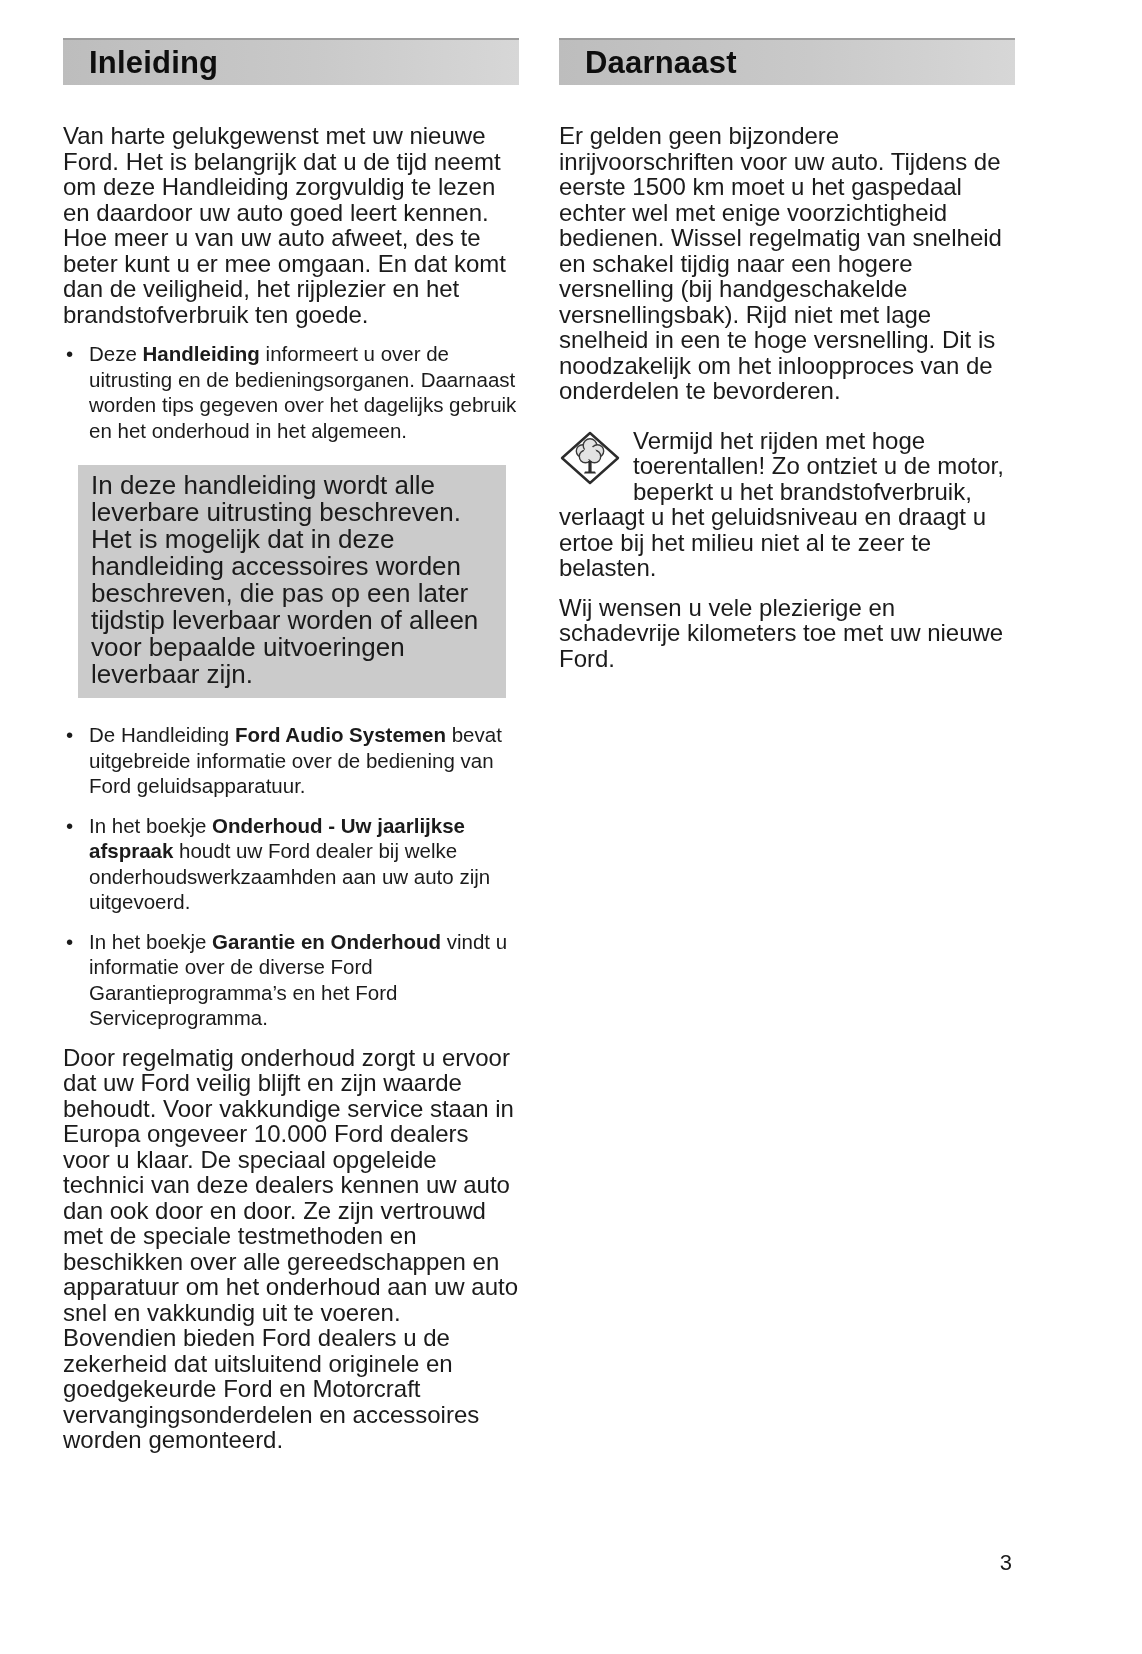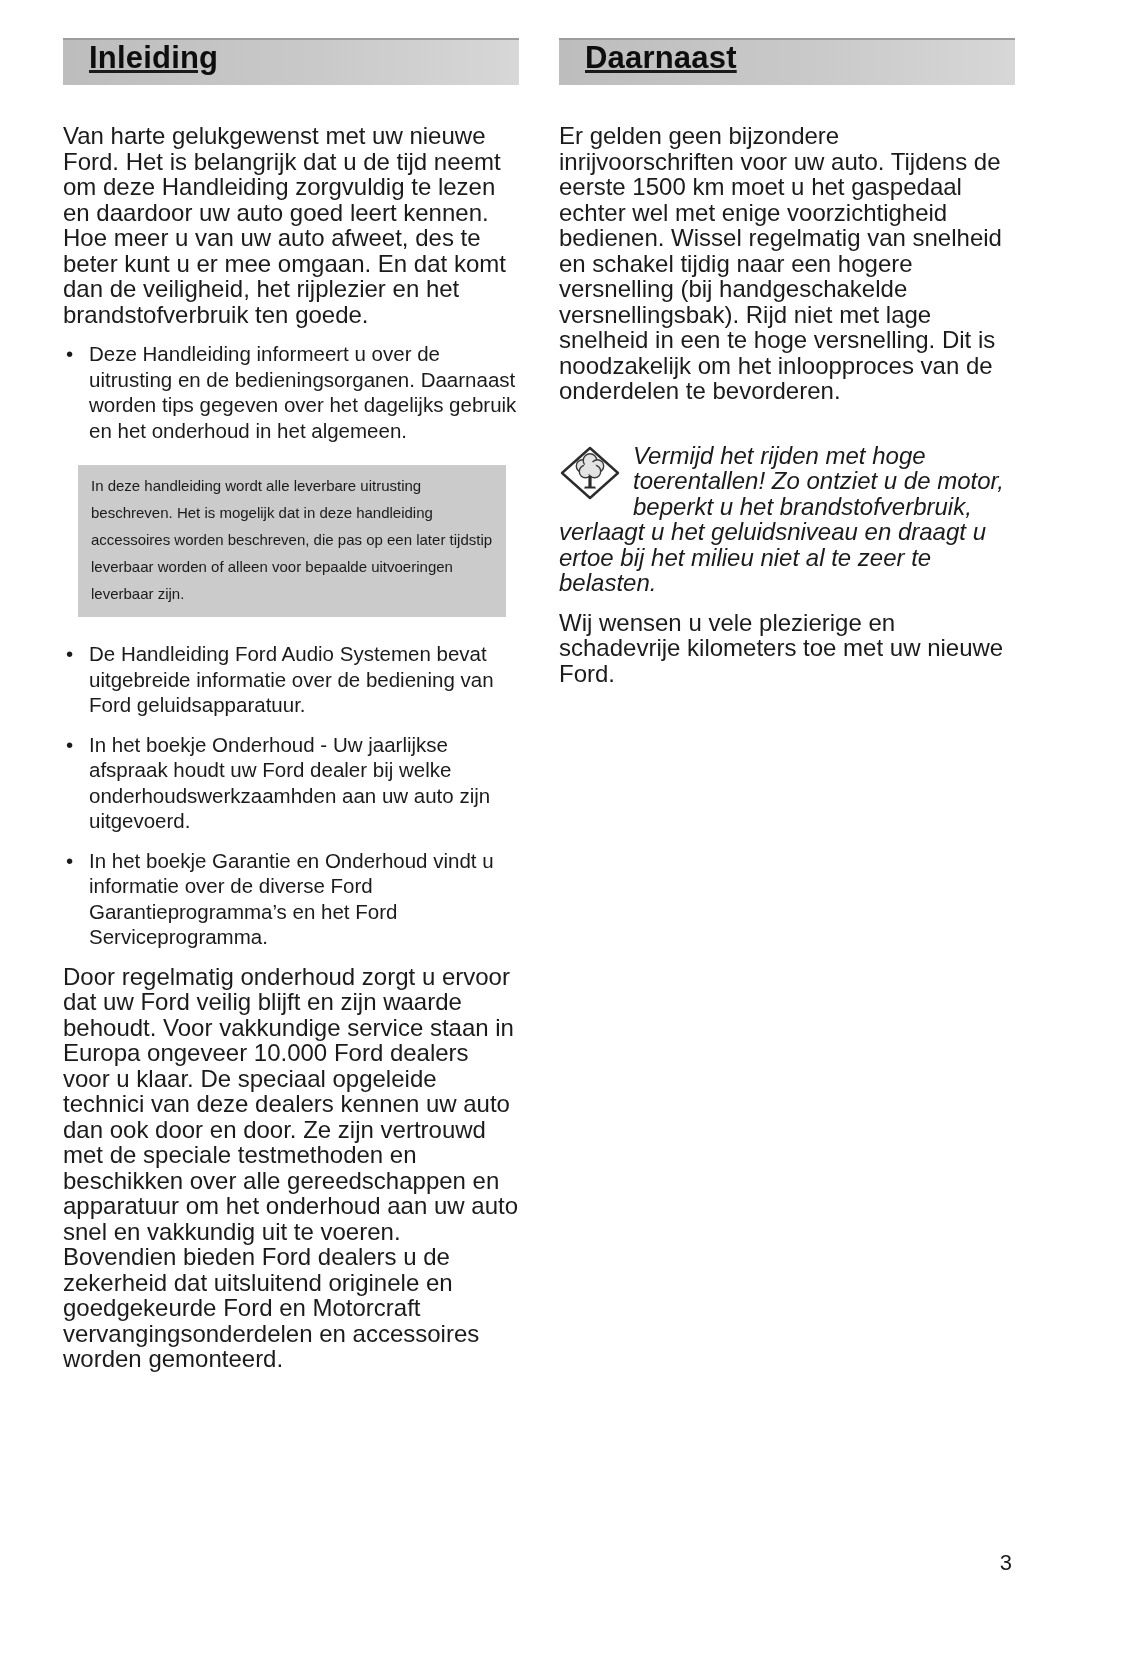--- a/index.html
+++ b/index.html
@@ -16,23 +16,23 @@
     display: flex;
     gap: 40px;
     padding: 38px 64px 0 63px;
   }
   .col { width: 456px; flex: none; }
   .header-bar {
     height: 47px;
     background: linear-gradient(90deg, #bdbdbd 0%, #c9c9c9 55%, #d7d7d7 100%);
     border-top: 2px solid #9d9d9d;
     display: flex;
+    align-items: center;
     padding-left: 26px;
     margin-bottom: 38px;
-    text-decoration: underline;
   }
   .header-bar h1 {
     font-size: 31px;
     font-weight: bold;
     color: #0e0e0e;
     letter-spacing: 0.2px;
   }
   .para {
     font-size: 24px;
     line-height: 25.5px;
@@ -52,36 +52,36 @@
   }
   .bullet .btext {
     flex: 1;
     font-size: 20.5px;
     line-height: 25.5px;
   }
   .info-box {
     background: #cbcbcb;
     margin: 22px 13px 24px 15px;
     padding: 7px 13px 10px 13px;
-    font-size: 15px;
+    font-size: 26px;
     line-height: 27px;
   }
   .env-icon {
     float: left;
     margin: 2px 12px 2px 0;
   }
   .icon-para::after { content: ""; display: block; clear: both; }
   .page-number {
     position: absolute;
     right: 130px;
     bottom: 78px;
     font-size: 22px;
     color: #1b1b1b;
   }
-  b { font-weight: normal; }
+  b { font-weight: bold; }
 </style>
 </head>
 <body>
 
 <div class="page">
 
   <div class="col">
     <div class="header-bar">
       <h1>Inleiding</h1>
     </div>
@@ -116,21 +116,21 @@
 
   <div class="col">
     <div class="header-bar">
       <h1>Daarnaast</h1>
     </div>
 
     <p class="para">Er gelden geen bijzondere inrijvoorschriften voor uw auto. Tijdens de eerste 1500 km moet u het gaspedaal echter wel met enige voorzichtigheid bedienen. Wissel regelmatig van snelheid en schakel tijdig naar een hogere versnelling (bij handgeschakelde versnellingsbak). Rijd niet met lage snelheid in een te hoge versnelling. Dit is noodzakelijk om het inloopproces van de onderdelen te bevorderen.</p>
 
 
 
-    <p class="para icon-para" style="margin-top:39px;font-style:italic;">
+    <p class="para icon-para" style="margin-top:24px;">
       <span class="env-icon">
         <svg width="62" height="56" viewBox="0 0 62 56" aria-hidden="true">
           <polygon points="31,3 59,28 31,53 3,28" fill="#ffffff" stroke="#2c2c2c" stroke-width="2.4" stroke-linejoin="round"></polygon>
           <g stroke="#3a3a3a" stroke-width="1.4" fill="#e3e3e3">
             <circle cx="23.5" cy="21" r="6.2"></circle>
             <circle cx="31" cy="15.5" r="6.8"></circle>
             <circle cx="38.5" cy="21" r="6.2"></circle>
             <circle cx="26.5" cy="26.5" r="6.2"></circle>
             <circle cx="35.5" cy="26.5" r="6.2"></circle>
             <circle cx="31" cy="23" r="6.5" stroke="none"></circle>

